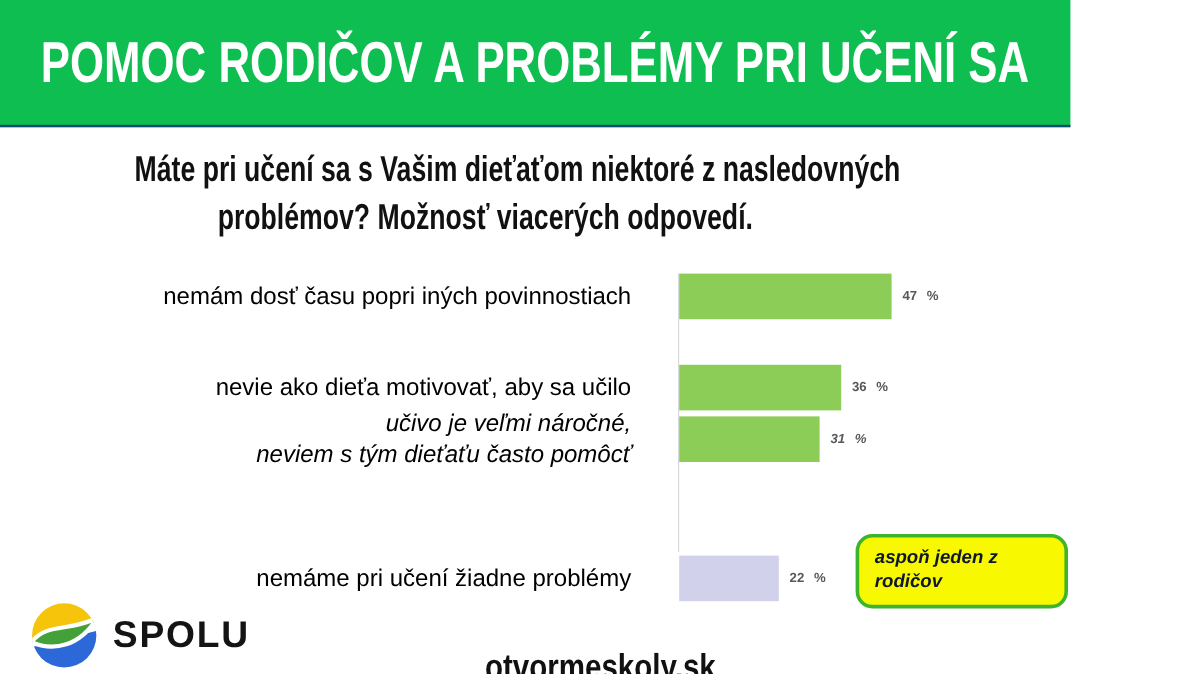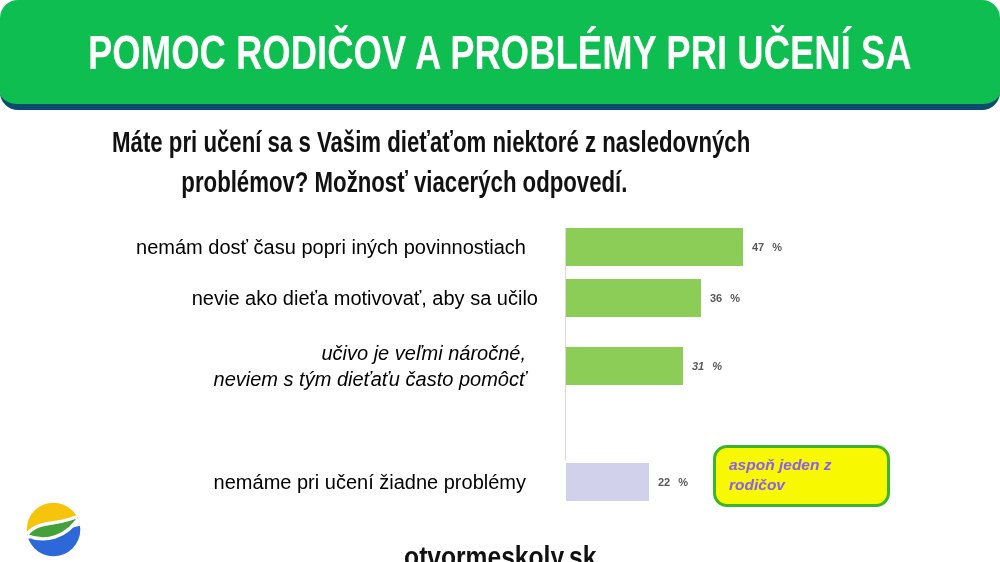--- a/index.html
+++ b/index.html
@@ -2,24 +2,23 @@
 <html><head>
 <meta charset="utf-8">
 <style>
   html,body{margin:0;padding:0;}
   body{
     width:1000px;height:562px;position:relative;overflow:hidden;
     background:#ffffff;font-family:"Liberation Sans",sans-serif;
   }
   
   .banner{
-    position:absolute;top:0;left:0;width:1000px;height:104px;
+    position:absolute;top:0;left:0;width:892px;height:104px;
     background:#0ebe50;display:flex;align-items:center;justify-content:center;
-    border-bottom:6px solid #0c4a6e;
-    border-radius:18px;
+    border-bottom:2px solid #0c4a6e;
   }
   .banner-title{
     color:#ffffff;font-size:48px;font-weight:700;white-space:nowrap;
     display:inline-block;transform:scaleX(0.76);transform-origin:center;
     letter-spacing:0px;
   }
   
   .question{
     position:absolute;top:122px;left:0;width:808px;text-align:center;
     color:#111111;font-weight:700;font-size:30px;line-height:40px;
@@ -38,21 +37,21 @@
   .bar{position:absolute;left:566px;top:0;height:38px;background:#8ccd57;}
   .val{
     position:absolute;top:0;height:38px;line-height:38px;
     font-size:11px;font-weight:700;color:#58585a;word-spacing:5px;white-space:nowrap;
   }
   
   .callout{
     position:absolute;left:713px;top:445px;width:177px;height:62px;
     box-sizing:border-box;background:#f8f800;border:3px solid #3cb42c;border-radius:14px;
     padding:7px 8px 6px 13px;
-    font-style:italic;font-weight:700;font-size:15.5px;line-height:20px;color:#8b5cf6;
+    font-style:italic;font-weight:700;font-size:15.5px;line-height:20px;color:#0f172a;
   }
   
   .logo{position:absolute;left:25px;top:500px;height:58px;display:flex;align-items:center;}
   .logo-text{font-size:31px;font-weight:700;letter-spacing:1.5px;color:#141414;margin-left:12px;}
   .site{
     position:absolute;top:524px;left:0;width:1000px;text-align:center;
     font-size:30px;font-weight:700;color:#111111;margin-top:16px;
   }
   .site .cond{display:inline-block;transform:scaleX(0.82);transform-origin:center;white-space:nowrap;}
 </style>
@@ -70,21 +69,21 @@
 
 <div class="chart">
   <div class="axis-line"></div>
 
   <div class="row" style="top: 0px;">
     <div class="row-label">nemám dosť času popri iných povinnostiach</div>
     <div class="bar" style="width: 177px; background: rgb(140, 205, 87);"></div>
     <div class="val" style="left: 752px;">47 %</div>
   </div>
 
-  <div class="row" style="top: 51px; padding-left: 12px;">
+  <div class="row" style="top: 76px;">
     <div class="row-label">nevie ako dieťa motivovať, aby sa učilo</div>
     <div class="bar" style="width: 135px; background: rgb(140, 205, 87);"></div>
     <div class="val" style="left: 710px;">36 %</div>
   </div>
 
   <div class="row" style="top: 119px; font-style: italic;">
     <div class="row-label">učivo je veľmi náročné,
 neviem s tým dieťaťu často pomôcť</div>
     <div class="bar" style="width: 117px; background: rgb(140, 205, 87);"></div>
     <div class="val" style="left: 692px;">31 %</div>
@@ -112,17 +111,18 @@
         </defs>
       <g clip-path="url(#lc)">
         <g transform="rotate(-14 50 50)">
           <rect x="-12" y="-14" width="124" height="59" fill="#f6c50b"></rect>
           <rect x="-12" y="55" width="124" height="60" fill="#2d68d8"></rect>
         </g>
         <path d="M2,60 C26,30 58,46 98,24 C74,66 34,74 2,60 Z" fill="#44a13a" stroke="#ffffff" stroke-width="6"></path>
       </g>
     </svg>
   </span>
+  <span class="logo-text">SPOLU</span>
 </div>
 
 <div class="site">
   <span class="cond">otvormeskoly.sk</span>
 </div>
 
 </body></html>

